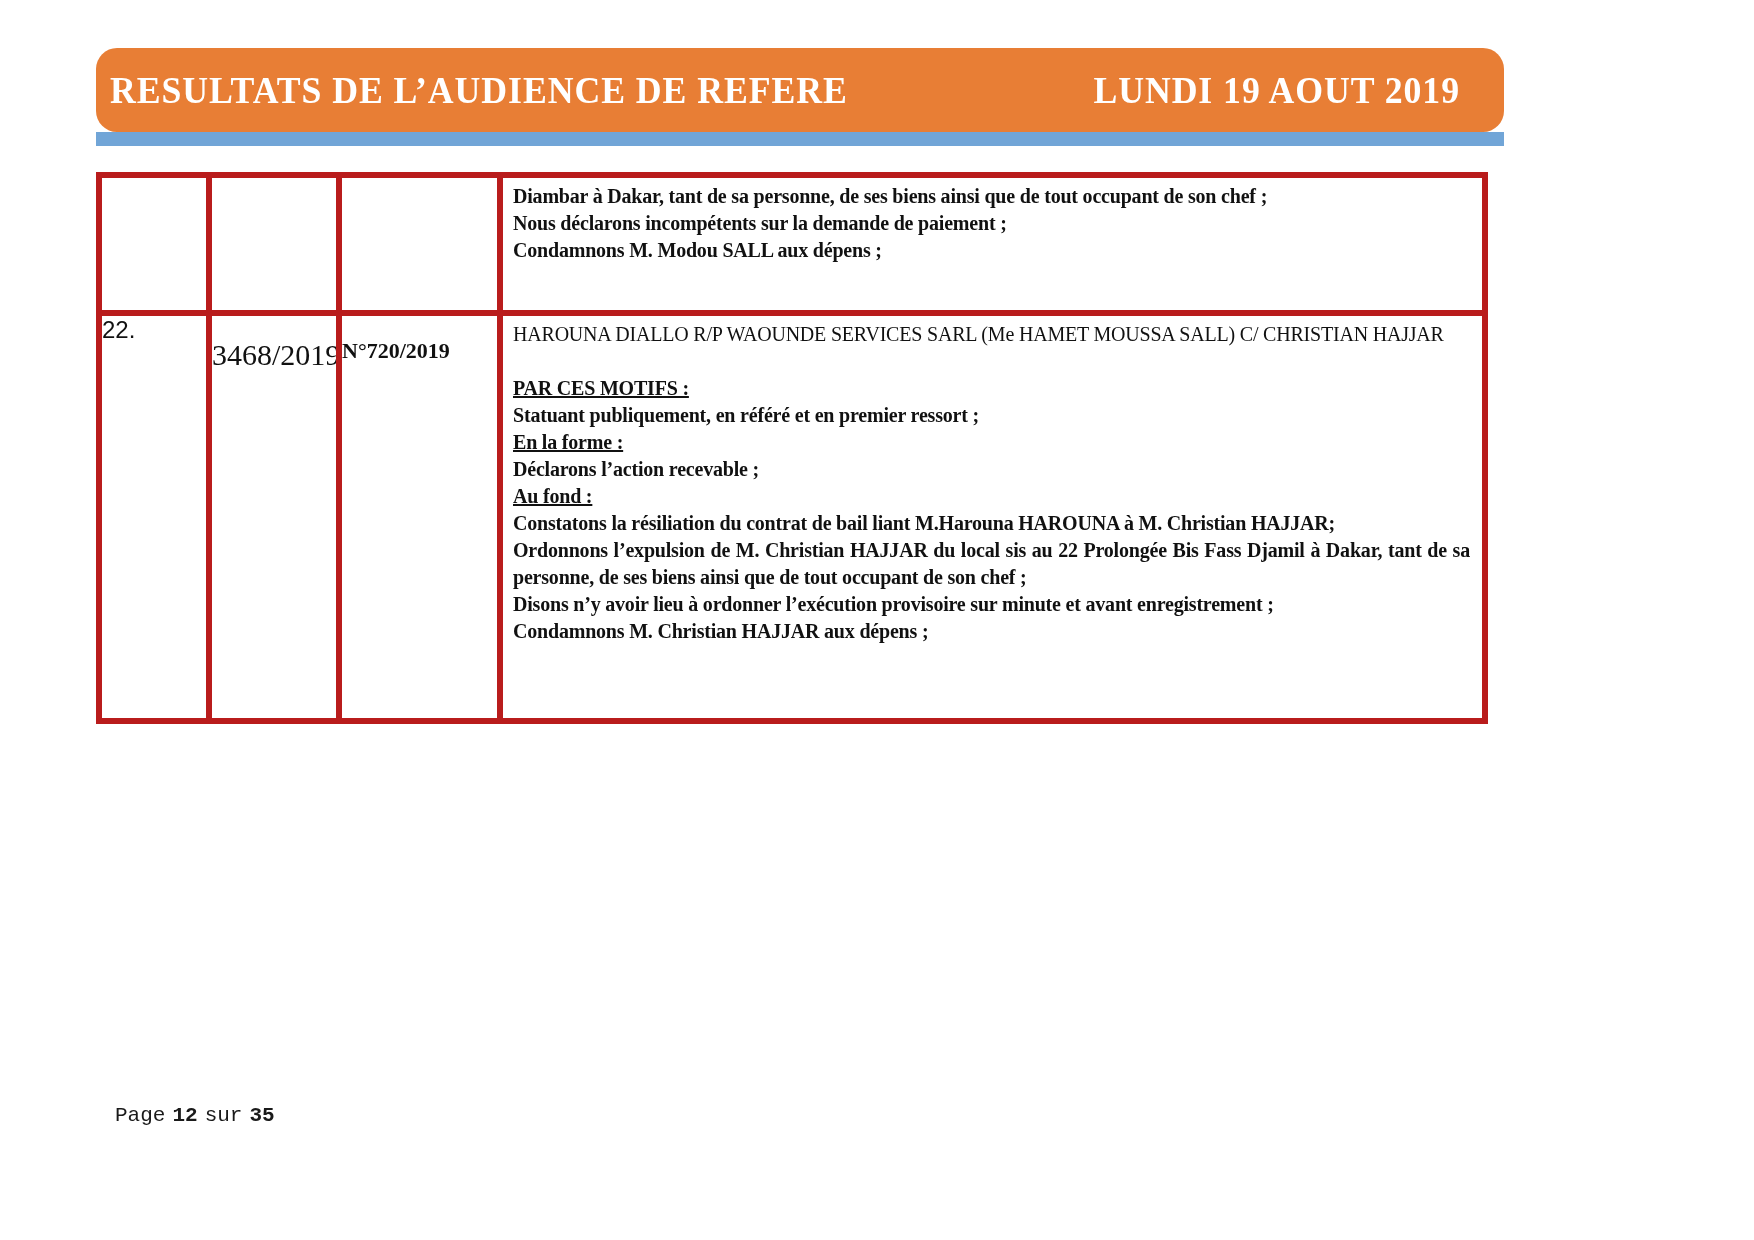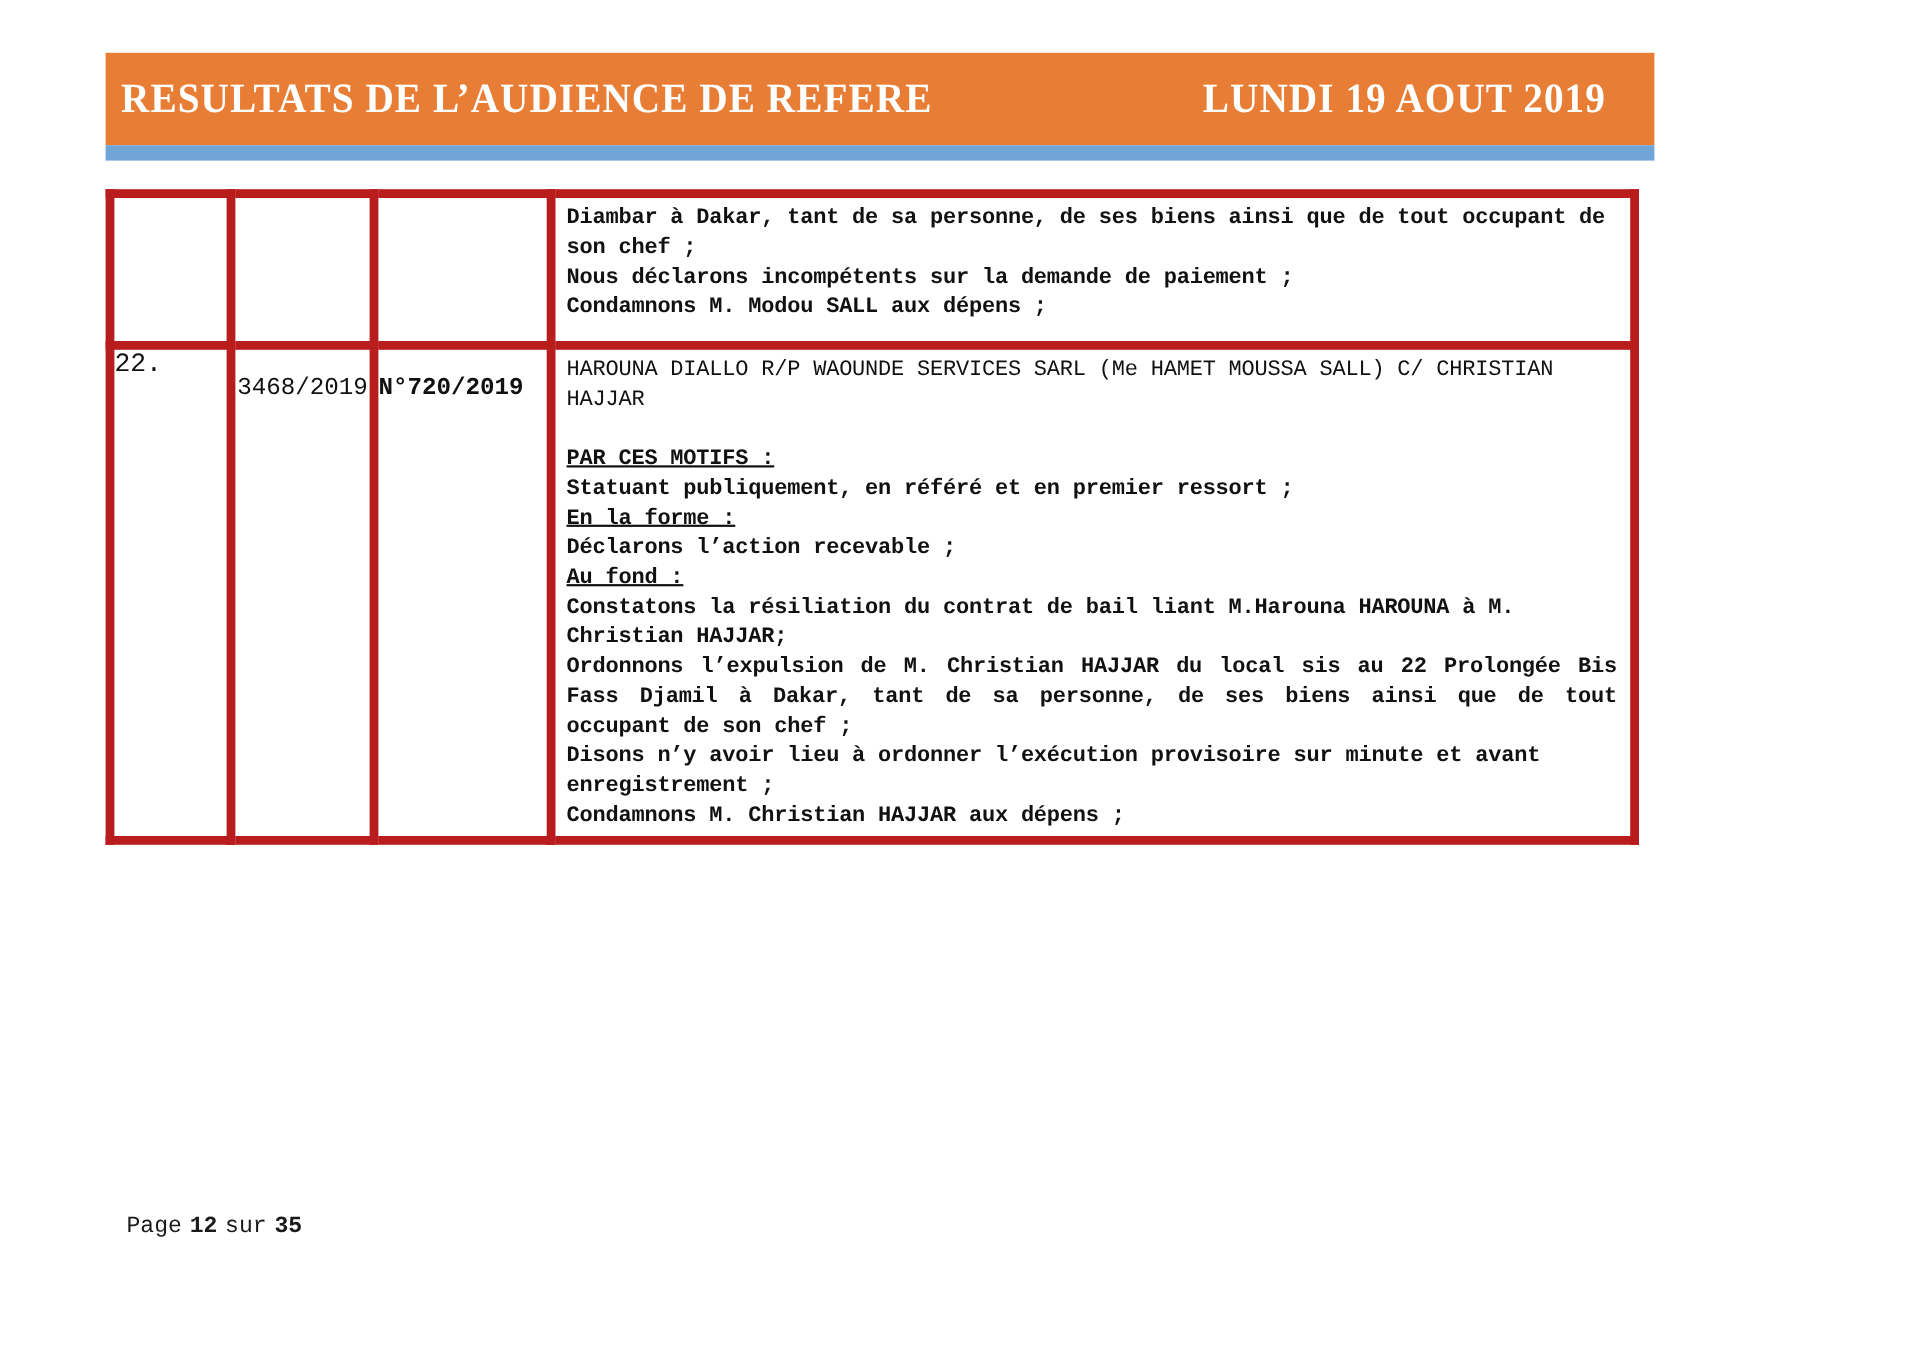--- a/index.html
+++ b/index.html
@@ -40,38 +40,37 @@
 
   
   .results-table {
     position: absolute;
     left: 96px; top: 172px;
     width: 1386px;
     border-collapse: collapse;
     table-layout: fixed;
   }
   .results-table td {
-    border: 8px solid #b91c1c;
+    border: 6px solid #b91c1c;
     vertical-align: top;
     overflow: hidden;
-    font-family: Liberation Mono, monospace;
   }
   .row-0 { height: 138px; }
   .row-1 { height: 408px; }
 
   .cell-index {
     vertical-align: middle;
     font-family: "Liberation Sans", sans-serif;
     font-size: 24px;
     padding-right: 30px;
   }
   .cell-rg {
     text-align: center;
     padding-top: 22px;
-    font-size: 22px;
+    font-size: 30px;
     font-family: "Liberation Serif", serif;
   }
   .cell-order {
     padding-top: 22px;
     padding-left: 0;
     font-size: 22px;
     font-weight: bold;
     font-family: "Liberation Serif", serif;
   }
   .cell-decision { padding: 5px 12px 5px 10px; }
@@ -96,21 +95,21 @@
     font-size: 21px;
     color: #1a1a1a;
   }
   .page-footer b { font-weight: bold; text-align: center; }
 </style>
 </head>
 <body>
 
 <div class="page">
 
-  <header class="banner" style="background: rgb(232, 126, 53);">
+  <header class="banner" style="background: rgb(232, 126, 53); border-radius: 21px;">
     <div class="banner-title">RESULTATS DE L’AUDIENCE DE REFERE</div>
     <div class="banner-date">LUNDI 19 AOUT 2019</div>
   </header>
   <div class="stripe" style="background: rgb(113, 165, 215);"></div>
 
   <table class="results-table">
     <colgroup>
       <col style="width:110px">
       <col style="width:130px">
       <col style="width:161px">

